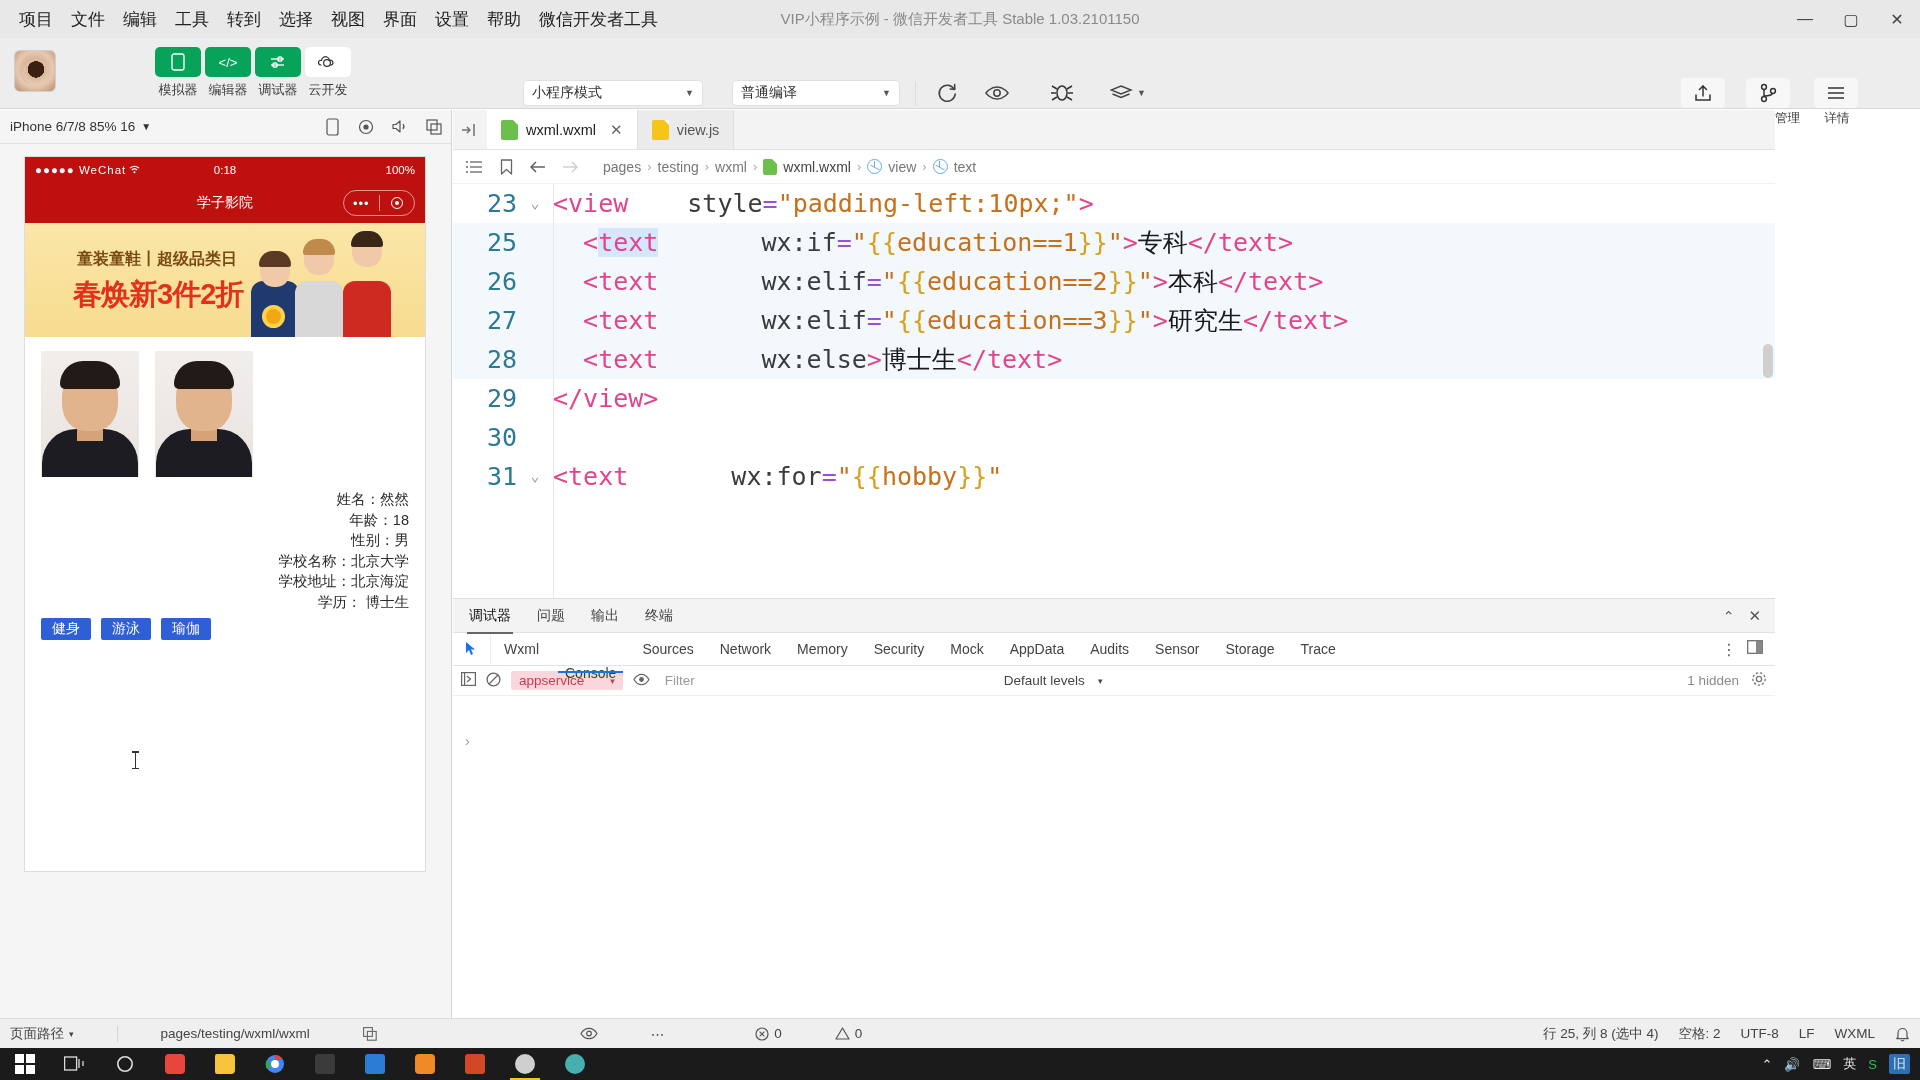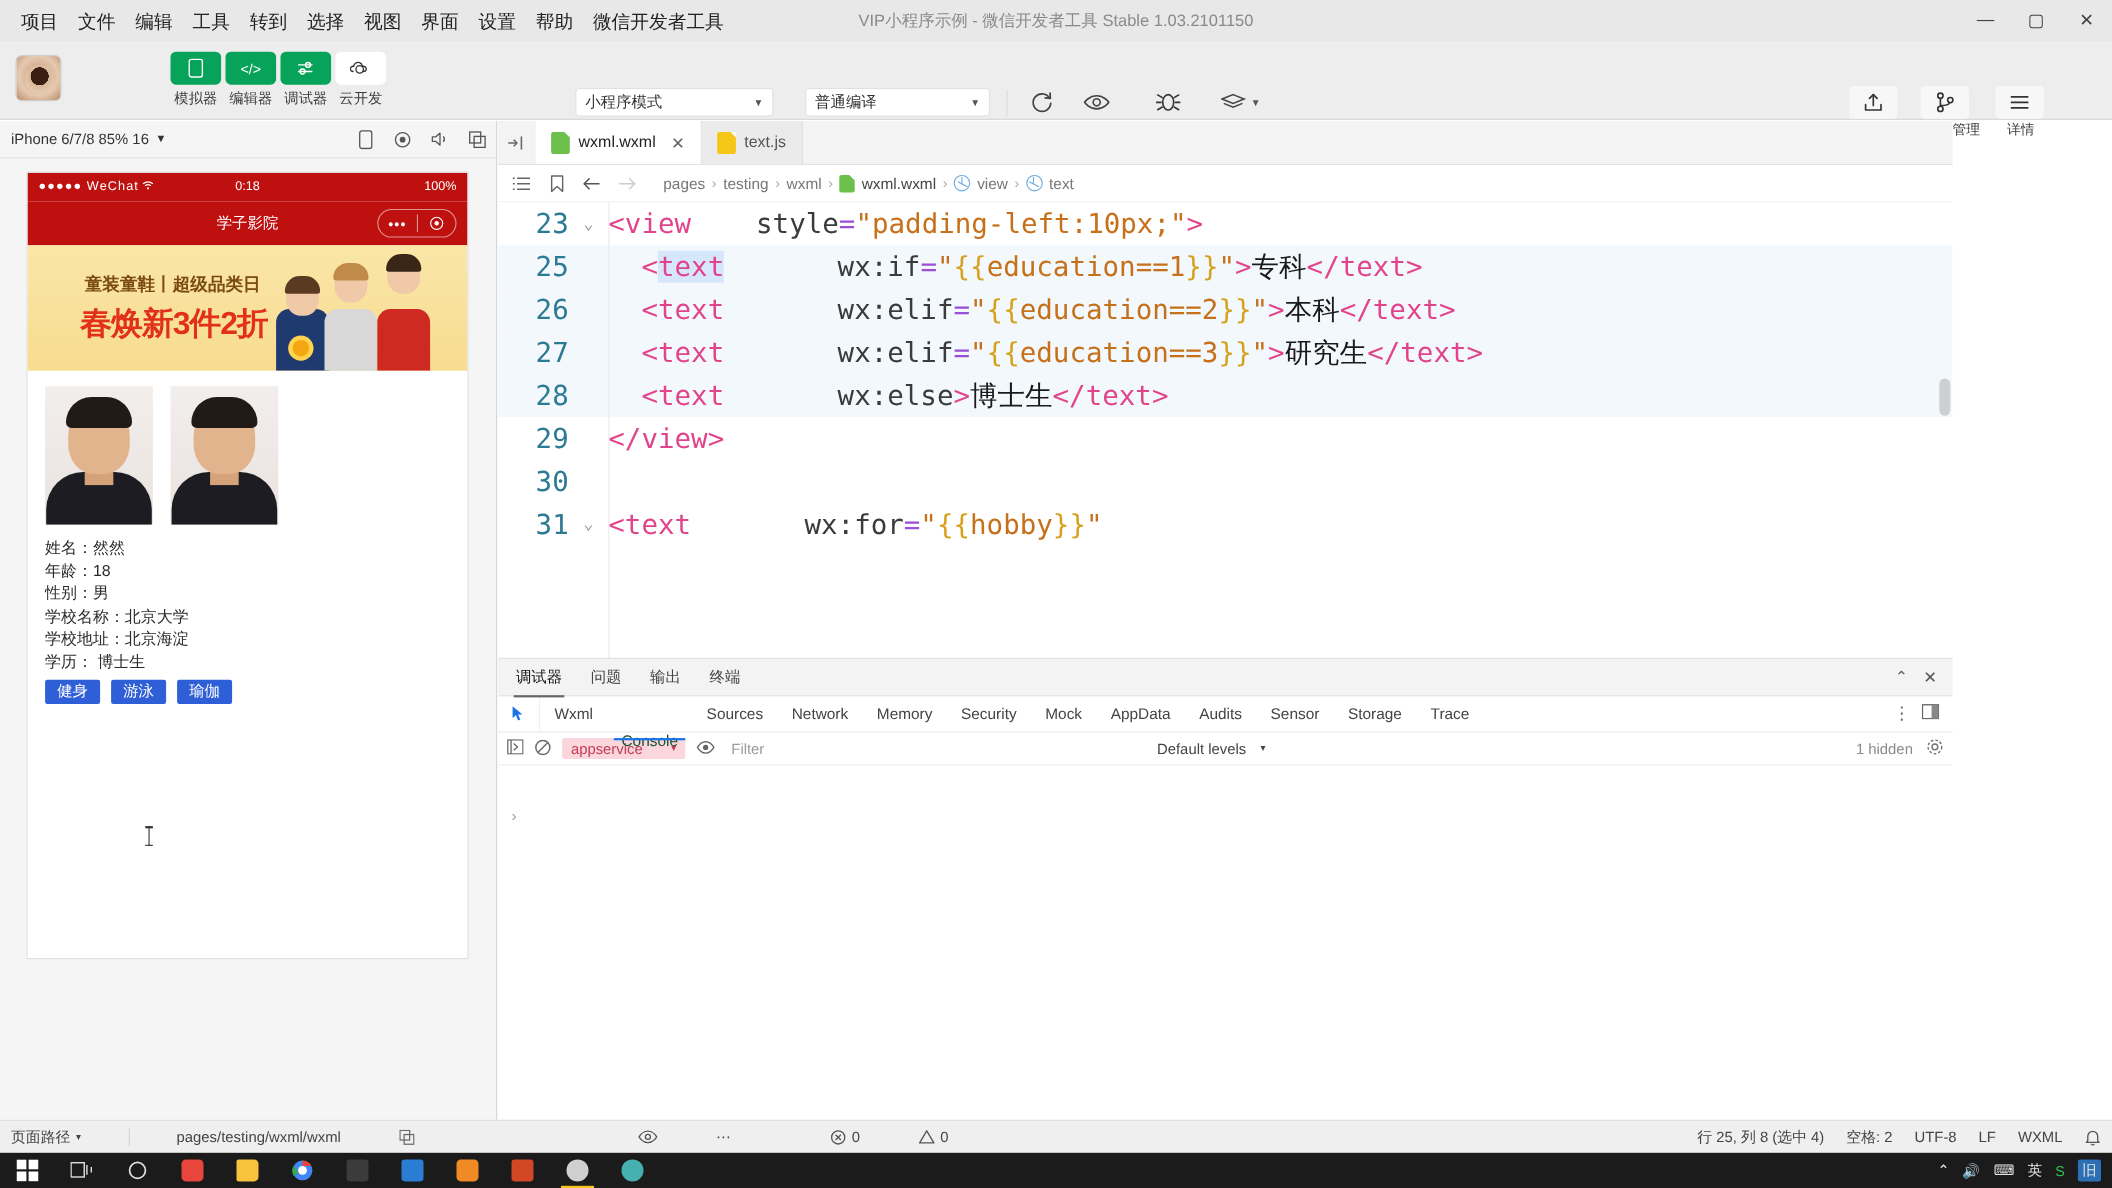--- a/index.html
+++ b/index.html
@@ -190,21 +190,21 @@
   }
   .photo .shirt {
     position: absolute; left: 50%; transform: translateX(-50%); bottom: 0;
     width: 96px; height: 48px; border-radius: 34px 34px 0 0; background: #1c1c22;
   }
   .photo .neck {
     position: absolute; left: 50%; transform: translateX(-50%); top: 72px;
     width: 26px; height: 18px; background: #d6a379;
   }
 
-  .info { padding: 6px 16px 0 16px; }
+  .info { padding: 6px 16px 0 16px; text-align: right; }
   .info-line { font-size: 14.5px; color: #2b2b2b; line-height: 20.5px; white-space: pre; }
   .hobbies { display: flex; gap: 10px; padding: 6px 16px 0 16px; }
   .hobby {
     background: #2f5fd6; color: #fff; font-size: 14px; padding: 2px 11px;
     border-radius: 2px;
   }
   .caret-sim {
     position: absolute; left: 110px; top: 594px; width: 1px; height: 18px;
     background: #333;
   }
@@ -336,21 +336,21 @@
   .ctx-pill {
     background: #fbd7dd; color: #c23b55; padding: 2px 8px; border-radius: 2px;
     display: flex; align-items: center; gap: 26px; font-size: 13.5px;
   }
   .ctx-pill .c { font-size: 9px; }
   .filter-box {
     width: 270px; height: 20px; border-radius: 3px; background: #fff;
     border: 1px solid #fff; color: #9a9a9a; display: flex; align-items: center;
     padding-left: 4px;
   }
-  .dlevels { margin-left: 112px; display:flex; align-items:center; gap:13px; color:#444; }
+  .dlevels { margin-left: 64px; display:flex; align-items:center; gap:13px; color:#444; }
   .dt-right-info { margin-left: auto; display: flex; align-items: center; gap: 12px; color: #8a8a8a; }
   .console-body { position: absolute; left: 0; right: 0; top: 128px; bottom: 0; background: #fff; }
   .prompt { padding: 6px 12px; color: #9aa0a6; font-size: 14px; }
 
   
   .statusbar {
     position: absolute; left: 0; bottom: 32px; width: 1920px; height: 30px;
     background: #efefef; border-top: 1px solid #dedede;
     display: flex; align-items: center; font-size: 13.5px; color: #444; gap: 33px;
   }
@@ -629,21 +629,21 @@
             <line x1="13" y1="2" x2="13" y2="14" stroke="#666" stroke-width="1.4"></line>
           </svg>
       </div>
       <div class="tab active">
         <span class="ficon wxml"></span>
         <span>wxml.wxml</span>
         <span class="close">✕</span>
       </div>
       <div class="tab">
         <span class="ficon js"></span>
-        <span>text.js</span>
+        <span>view.js</span>
       </div>
     </div>
 
     <div class="breadcrumb">
       <span class="bc-ic">
         <svg width="16" height="14" viewBox="0 0 16 14">
             <line x1="0" y1="2" x2="2" y2="2" stroke="#666" stroke-width="1.3"></line>
             <line x1="4" y1="2" x2="16" y2="2" stroke="#666" stroke-width="1.3"></line>
             <line x1="0" y1="7" x2="2" y2="7" stroke="#666" stroke-width="1.3"></line>
             <line x1="4" y1="7" x2="16" y2="7" stroke="#666" stroke-width="1.3"></line>

